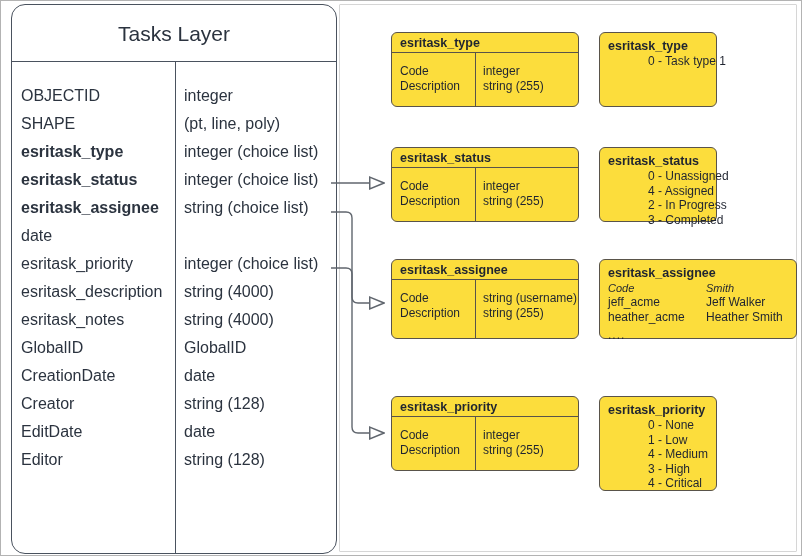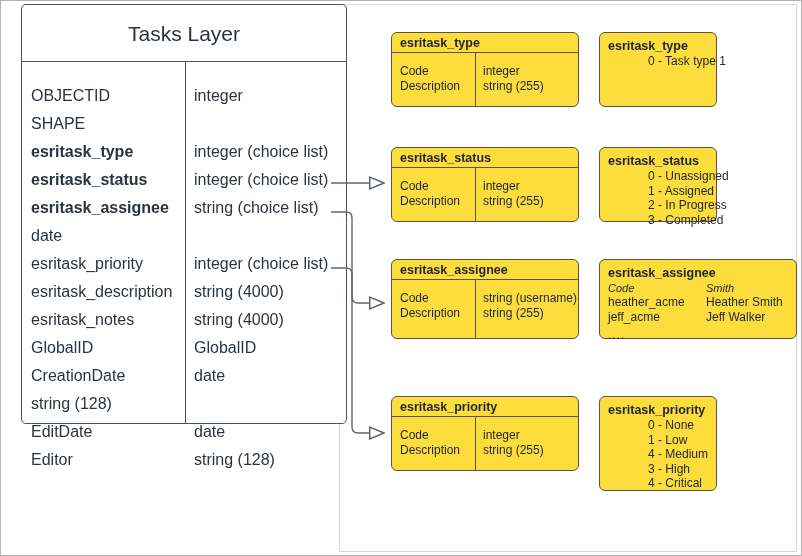--- a/index.html
+++ b/index.html
@@ -27,27 +27,27 @@
     height: 548px;
     border: 1px solid #d6d6d6;
     background: #ffffff;
     box-sizing: border-box;
     border-radius: 1px;
   }
 
   
   .entity {
     position: absolute;
-    left: 20px;
+    left: 10px;
     top: 3px;
     width: 326px;
-    height: 420px;
+    height: 550px;
     background: #ffffff;
     border: 1.4px solid #4a525e;
-    border-radius: 5px;
+    border-radius: 14px;
     box-sizing: border-box;
   }
   .entity-title {
     height: 57px;
     line-height: 57px;
     text-align: center;
     font-size: 21px;
     color: #2b333f;
     border-bottom: 1.4px solid #4a525e;
     box-sizing: border-box;
@@ -193,20 +193,21 @@
     <div class="entity-body">
       <div class="entity-divider"></div>
       <div class="field-rows">
 
         <div class="field-row">
           <span class="field-name">OBJECTID</span>
           <span class="field-type">integer</span>
         </div>
         <div class="field-row">
           <span class="field-name">SHAPE</span>
+          <span class="field-type">(pt, line, poly)</span>
         </div>
         <div class="field-row bold">
           <span class="field-name">esritask_type</span>
           <span class="field-type">integer (choice list)</span>
         </div>
         <div class="field-row bold">
           <span class="field-name">esritask_status</span>
           <span class="field-type">integer (choice list)</span>
         </div>
         <div class="field-row bold">
@@ -230,20 +231,21 @@
         </div>
         <div class="field-row">
           <span class="field-name">GlobalID</span>
           <span class="field-type">GlobalID</span>
         </div>
         <div class="field-row">
           <span class="field-name">CreationDate</span>
           <span class="field-type">date</span>
         </div>
         <div class="field-row">
+          <span class="field-name">Creator</span>
           <span class="field-type">string (128)</span>
         </div>
         <div class="field-row">
           <span class="field-name">EditDate</span>
           <span class="field-type">date</span>
         </div>
         <div class="field-row">
           <span class="field-name">Editor</span>
           <span class="field-type">string (128)</span>
         </div>
@@ -335,38 +337,38 @@
   </div>
 
   <div class="vbox" style="left:598px; top:31px; width:118px; height:75px;">
     <div class="vbox-title">esritask_type</div>
     <div class="vbox-line">0 - Task type 1</div>
   </div>
 
   <div class="vbox" style="left:598px; top:146px; width:118px; height:75px;">
     <div class="vbox-title">esritask_status</div>
     <div class="vbox-line">0 - Unassigned</div>
-    <div class="vbox-line">1 - Assigned</div>
+    <div class="vbox-line">4 - Assigned</div>
     <div class="vbox-line">2 - In Progress</div>
     <div class="vbox-line">3 - Completed</div>
   </div>
 
   <div class="vbox" style="left:598px; top:258px; width:198px; height:80px;">
     <div class="vbox-title">esritask_assignee</div>
     <div class="vbox-grid-head">
       <span class="vg-a">Code</span>
       <span class="vg-b">Smith</span>
     </div>
     <div class="vbox-grid-row">
+      <span class="vg-a">jeff_acme</span>
+      <span class="vg-b">Jeff Walker</span>
+    </div>
+    <div class="vbox-grid-row">
       <span class="vg-a">heather_acme</span>
       <span class="vg-b">Heather Smith</span>
-    </div>
-    <div class="vbox-grid-row">
-      <span class="vg-a">jeff_acme</span>
-      <span class="vg-b">Jeff Walker</span>
     </div>
     <div class="vbox-ellipsis">....</div>
   </div>
 
   <div class="vbox" style="left:598px; top:395px; width:118px; height:95px;">
     <div class="vbox-title">esritask_priority</div>
     <div class="vbox-line">0 - None</div>
     <div class="vbox-line">1 - Low</div>
     <div class="vbox-line">4 - Medium</div>
     <div class="vbox-line">3 - High</div>

